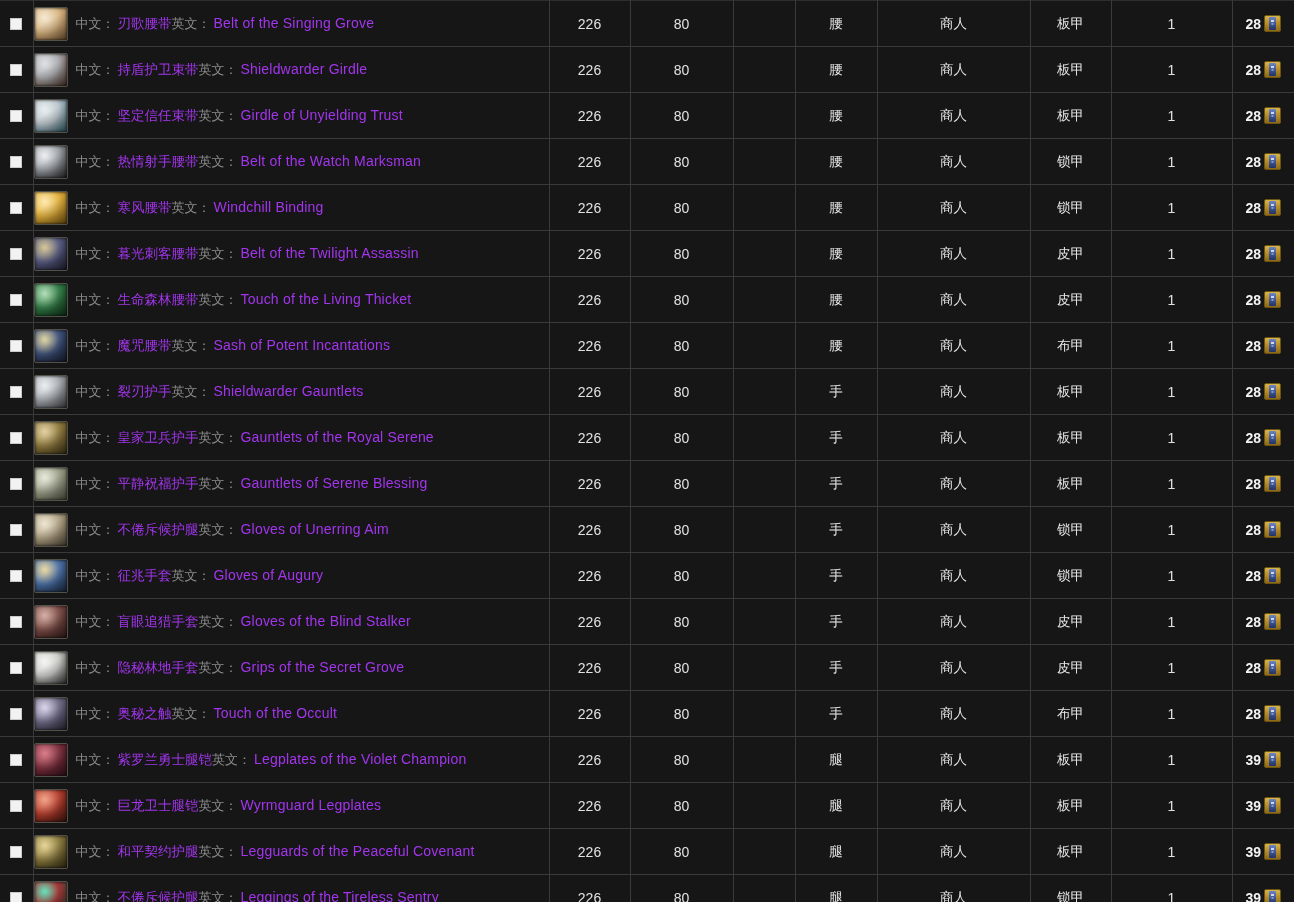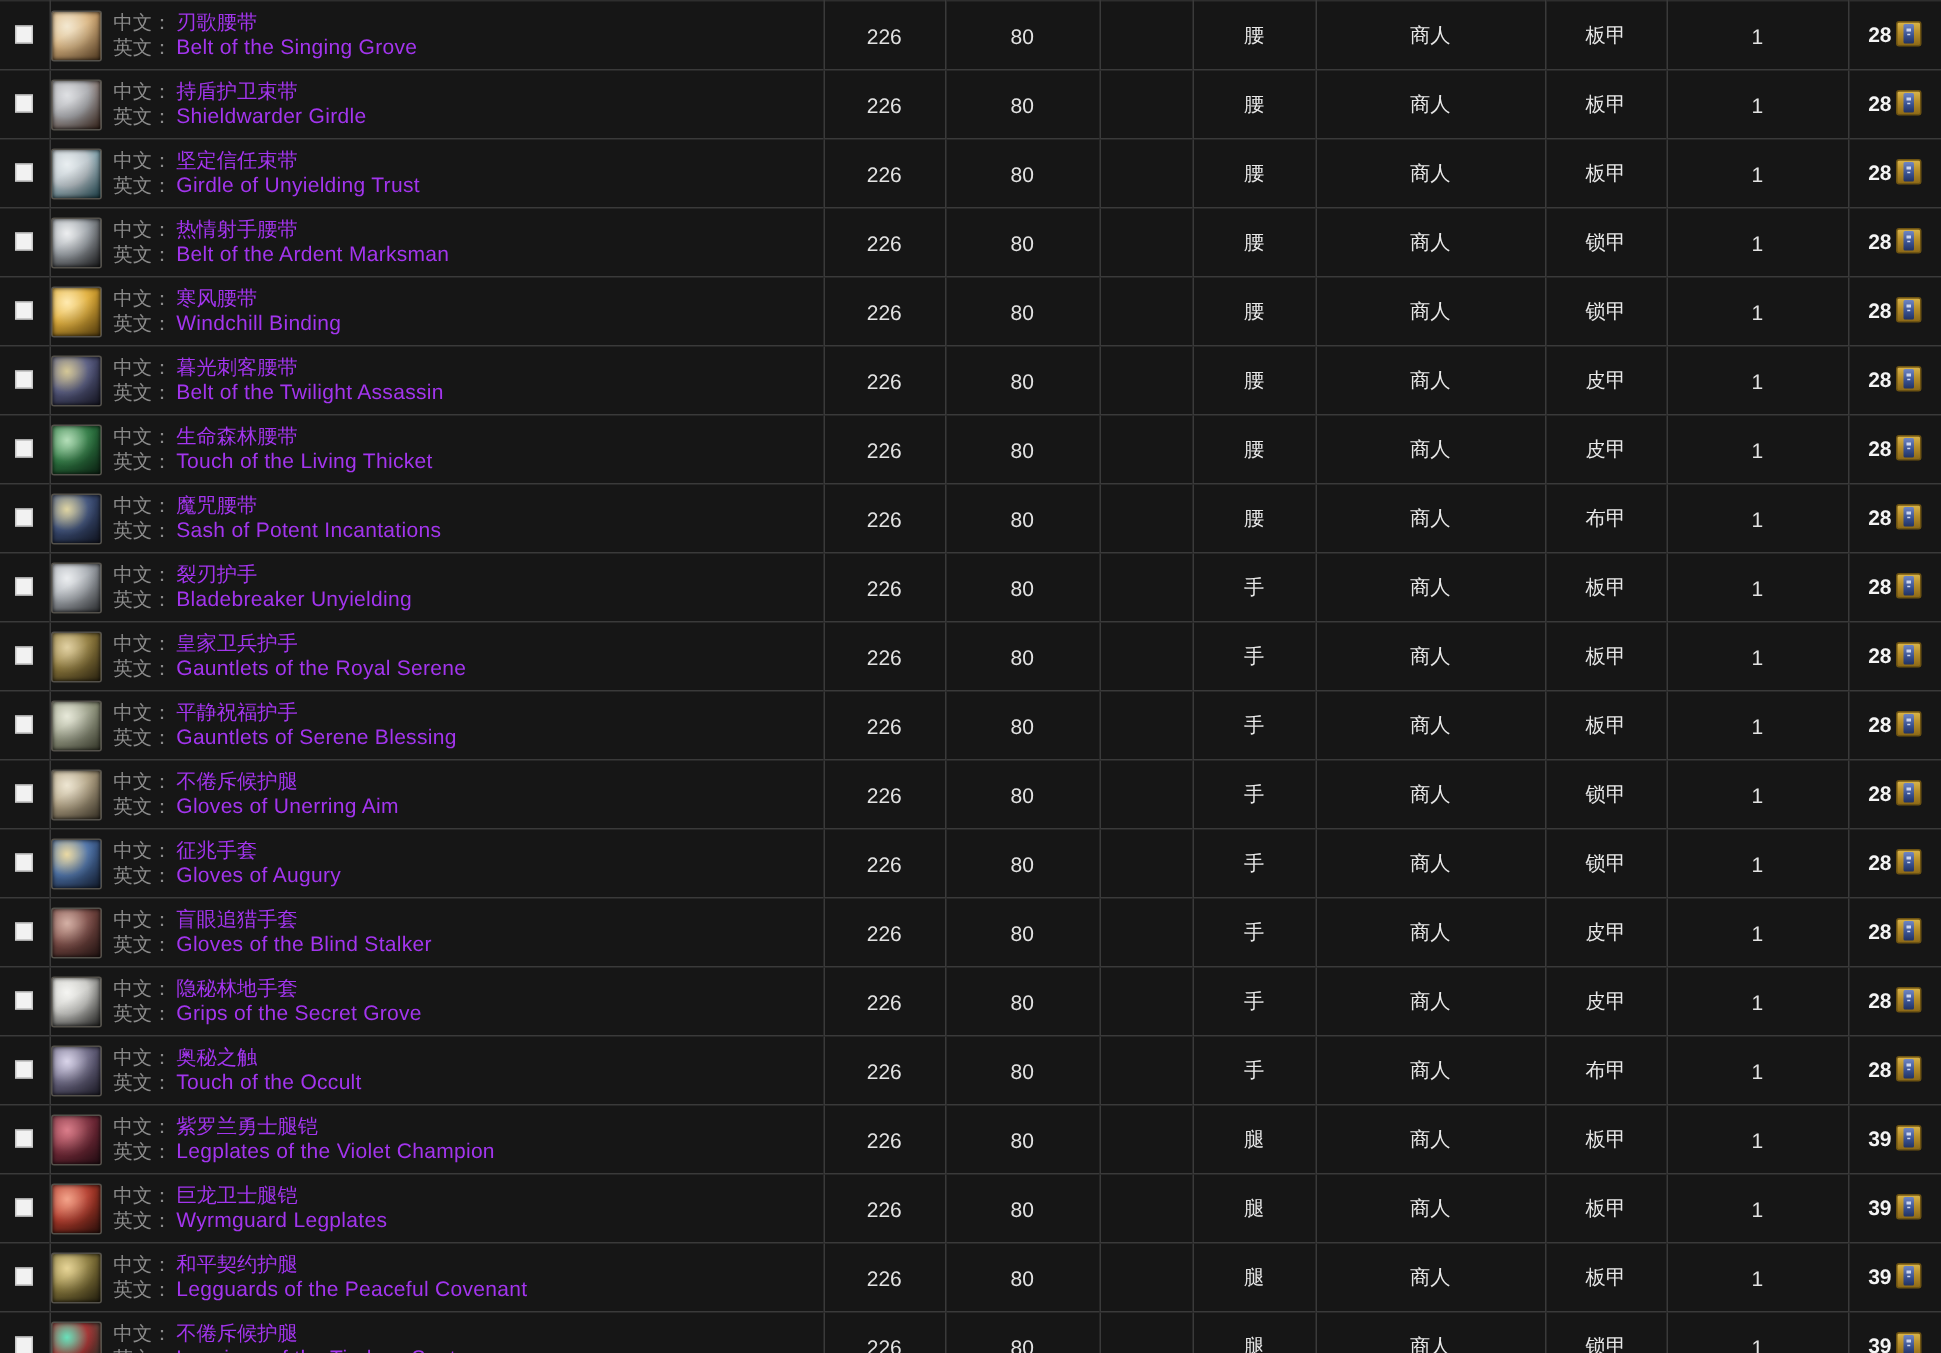--- a/index.html
+++ b/index.html
@@ -86,21 +86,21 @@
     content: "";
     position: absolute;
     inset: 0;
     background:
       radial-gradient(circle at 32% 28%, rgba(255,255,255,.22), rgba(255,255,255,0) 58%),
       linear-gradient(150deg, rgba(0,0,0,0) 40%, rgba(0,0,0,.45) 100%);
     pointer-events: none;
   }
   .name-lines {
     display: flex;
-    flex-direction: column;
+    flex-direction: row;
     justify-content: flex-start;
     line-height: 1.28;
   }
   .name-row {
     white-space: nowrap;
     font-size: 13.5px;
   }
   .lang-label {
     color: #8b8b8b;
     font-size: 13px;
@@ -257,21 +257,21 @@
             <span class="token-icon"></span>
           </span></td>
       </tr>
       <tr>
         <td class="cell-check"><span class="checkbox"></span></td>
         <td class="cell-name">
           <div class="name-wrap">
             <span class="item-icon" style="background: radial-gradient(circle at 30% 30%, rgb(232, 234, 236) 0%, rgb(154, 160, 166) 45%, rgb(42, 42, 44) 100%);"></span>
             <div class="name-lines">
               <div class="name-row"><span class="lang-label">中文：</span><span class="name-zh">热情射手腰带</span></div>
-              <div class="name-row"><span class="lang-label">英文：</span><span class="name-en">Belt of the Ardent Marksman</span></div>
+              <div class="name-row"><span class="lang-label">英文：</span><span class="name-en">Belt of the Watch Marksman</span></div>
             </div>
           </div>
         </td>
         <td class="cell-num">226</td>
         <td class="cell-num">80</td>
         <td class="cell-blank"></td>
         <td class="cell-cn">腰</td>
         <td class="cell-cn">商人</td>
         <td class="cell-cn">锁甲</td>
         <td class="cell-num">1</td>
@@ -372,21 +372,21 @@
             <span class="token-icon"></span>
           </span></td>
       </tr>
       <tr>
         <td class="cell-check"><span class="checkbox"></span></td>
         <td class="cell-name">
           <div class="name-wrap">
             <span class="item-icon" style="background: radial-gradient(circle at 30% 30%, rgb(230, 233, 236) 0%, rgb(167, 172, 178) 45%, rgb(74, 77, 82) 100%);"></span>
             <div class="name-lines">
               <div class="name-row"><span class="lang-label">中文：</span><span class="name-zh">裂刃护手</span></div>
-              <div class="name-row"><span class="lang-label">英文：</span><span class="name-en">Bladebreaker Unyielding</span></div>
+              <div class="name-row"><span class="lang-label">英文：</span><span class="name-en">Shieldwarder Gauntlets</span></div>
             </div>
           </div>
         </td>
         <td class="cell-num">226</td>
         <td class="cell-num">80</td>
         <td class="cell-blank"></td>
         <td class="cell-cn">手</td>
         <td class="cell-cn">商人</td>
         <td class="cell-cn">板甲</td>
         <td class="cell-num">1</td>

